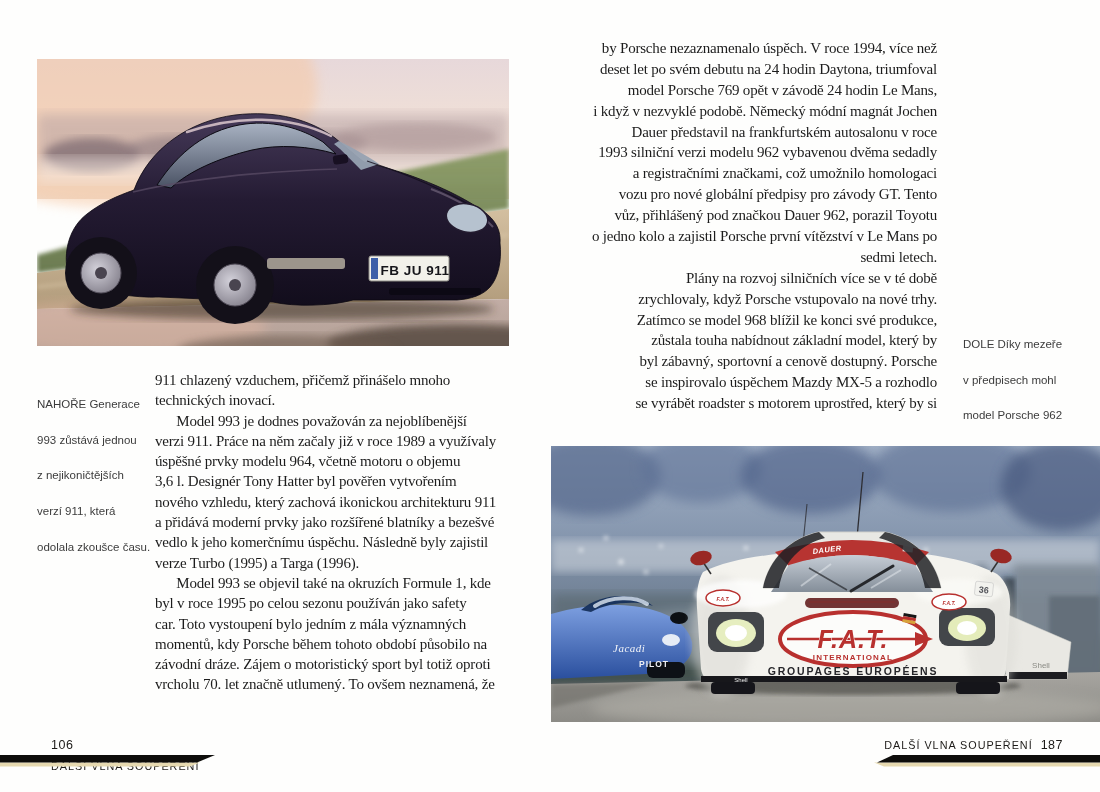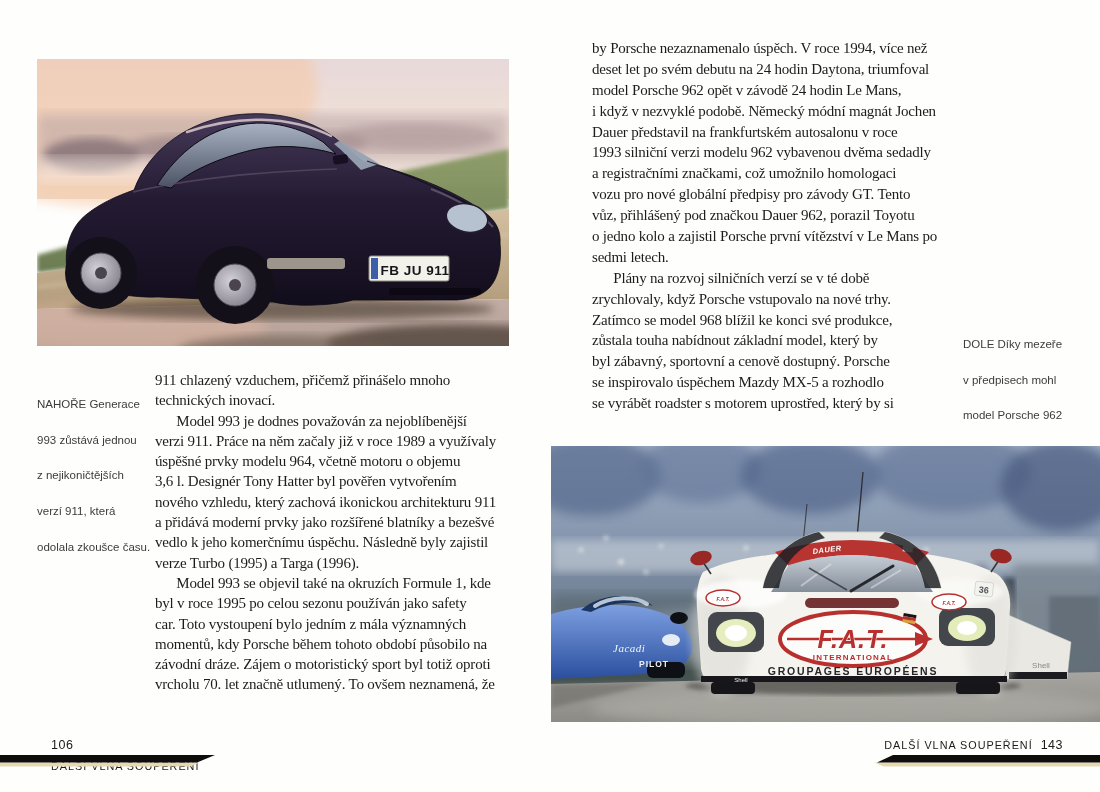--- a/index.html
+++ b/index.html
@@ -2,21 +2,21 @@
 <html><head>
 <meta charset="utf-8">
 <style>
   html,body{margin:0;padding:0;background:#e9e9e9;}
   .spread{position:relative;width:1100px;height:792px;background:#fefefdfa;background:#fefefd;overflow:hidden;
           font-family:"Liberation Serif",serif;}
   .photo{position:absolute;display:block;}
   .body-col{position:absolute;color:#1c1c1c;font-size:15px;letter-spacing:-0.2px;}
   .body-col .tline{white-space:pre;}
   .body-left .tline{height:20.3px;line-height:20.3px;}
-  .body-right .tline{height:20.9px;line-height:20.9px;}
+  .body-right .tline{height:20.9px;line-height:20.9px;text-align:right;}
   .caption{position:absolute;font-family:"Liberation Sans",sans-serif;font-size:11.5px;color:#3c3c3c;}
   .caption .tline{white-space:pre;height:15.7px;line-height:15.7px;margin-top:20px;}
   .footer{position:absolute;top:738px;font-family:"Liberation Sans",sans-serif;color:#1d1b18;
           display:flex;align-items:baseline;gap:8px;}
   .footer .pnum{font-size:12.5px;letter-spacing:.5px;}
   .footer .flabel{font-size:10.8px;letter-spacing:1px;}
   .footer-left{left:51px;flex-direction:column;}
   .footer-right{right:37px;}
   .bars{position:absolute;left:0;top:753px;width:1100px;height:16px;}
   svg text{font-family:"Liberation Sans",sans-serif;}
@@ -143,30 +143,30 @@
       <div class="tline">byl v roce 1995 po celou sezonu používán jako safety</div>
       <div class="tline">car. Toto vystoupení bylo jedním z mála významných</div>
       <div class="tline">momentů, kdy Porsche během tohoto období působilo na</div>
       <div class="tline">závodní dráze. Zájem o motoristický sport byl totiž oproti</div>
       <div class="tline">vrcholu 70. let značně utlumený. To ovšem neznamená, že</div>
     </div>
 
   <div class="body-col body-right" style="left:592px;top:38px;">
       <div class="tline">by Porsche nezaznamenalo úspěch. V roce 1994, více než</div>
       <div class="tline">deset let po svém debutu na 24 hodin Daytona, triumfoval</div>
-      <div class="tline">model Porsche 962 opět v závodě 24 hodin Le Mans,</div>
+      <div class="tline">model Porsche 769 opět v závodě 24 hodin Le Mans,</div>
       <div class="tline">i když v nezvyklé podobě. Německý módní magnát Jochen</div>
       <div class="tline">Dauer představil na frankfurtském autosalonu v roce</div>
       <div class="tline">1993 silniční verzi modelu 962 vybavenou dvěma sedadly</div>
       <div class="tline">a registračními značkami, což umožnilo homologaci</div>
       <div class="tline">vozu pro nové globální předpisy pro závody GT. Tento</div>
       <div class="tline">vůz, přihlášený pod značkou Dauer 962, porazil Toyotu</div>
       <div class="tline">o jedno kolo a zajistil Porsche první vítězství v Le Mans po</div>
       <div class="tline">sedmi letech.</div>
-      <div class="tline">      Plány na rozvoj silničních verzí se v té době</div>
+      <div class="tline">      Plány na rozvoj silničních více se v té době</div>
       <div class="tline">zrychlovaly, když Porsche vstupovalo na nové trhy.</div>
       <div class="tline">Zatímco se model 968 blížil ke konci své produkce,</div>
       <div class="tline">zůstala touha nabídnout základní model, který by</div>
       <div class="tline">byl zábavný, sportovní a cenově dostupný. Porsche</div>
       <div class="tline">se inspirovalo úspěchem Mazdy MX-5 a rozhodlo</div>
       <div class="tline">se vyrábět roadster s motorem uprostřed, který by si</div>
     </div>
 
   <div class="caption" style="left:963px;top:317px;">
       <div class="tline">DOLE Díky mezeře</div>
@@ -324,21 +324,21 @@
       </g>
     </g>
   </svg>
 
   <div class="footer footer-left">
     <span class="pnum">106</span>
     <span class="flabel">DALŠÍ VLNA SOUPEŘENÍ</span>
   </div>
   <div class="footer footer-right">
     <span class="flabel">DALŠÍ VLNA SOUPEŘENÍ</span>
-    <span class="pnum">143</span>
+    <span class="pnum">187</span>
   </div>
 
   <svg class="bars" viewBox="0 0 1100 16">
     <polygon points="0,9.5 200,9.5 190,13.5 0,13.5" fill="#e6d9b0"></polygon>
     <polygon points="0,2 215,2 197,9.5 0,9.5" fill="#0e0d0b"></polygon>
     <polygon points="874,9.5 1100,9.5 1100,13.5 884,13.5" fill="#e6d9b0"></polygon>
     <polygon points="893,2 1100,2 1100,9.5 877,9.5" fill="#0e0d0b"></polygon>
   </svg>
 
 </div>

